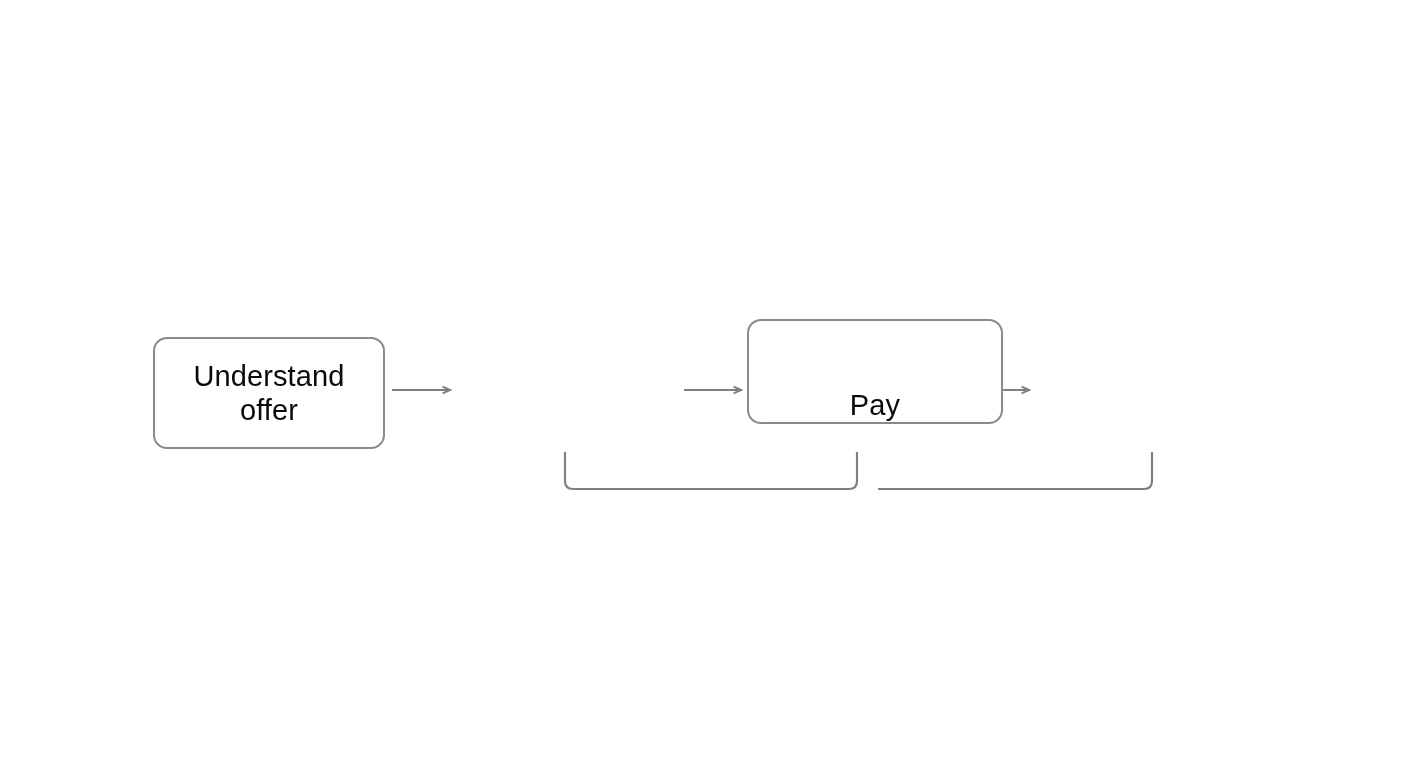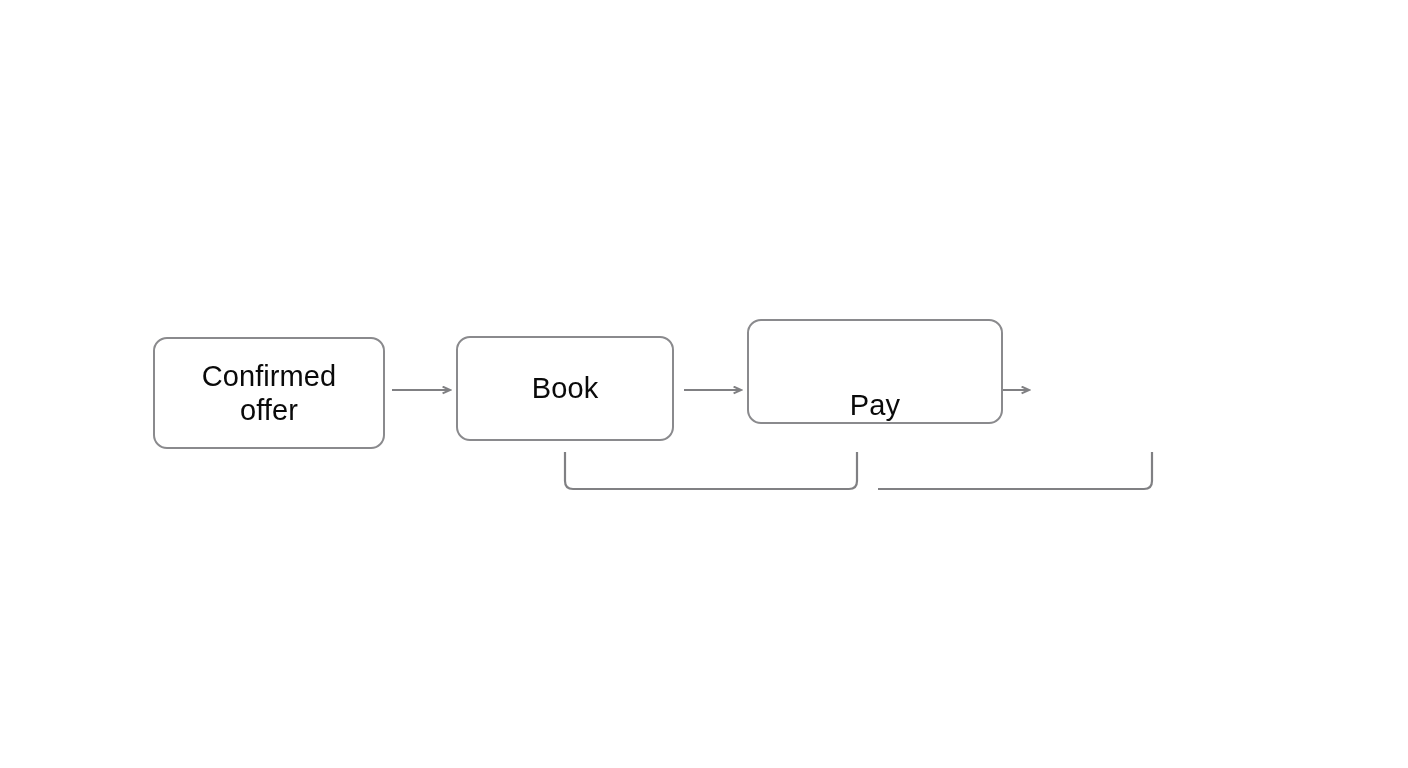--- a/index.html
+++ b/index.html
@@ -80,26 +80,23 @@
 
     <g>
       <path d="M 565 452 L 565 481 Q 565 489 573 489 L 849 489 Q 857 489 857 481 L 857 452" fill="none" stroke="#808083" stroke-width="2.2" stroke-linecap="butt"></path>
     </g>
     <g>
       <path d="M 878 489 L 1144 489 Q 1152 489 1152 481 L 1152 452" fill="none" stroke="#808083" stroke-width="2.2" stroke-linecap="butt"></path>
     </g>
   </svg>
 
   <div class="node" style="left:153px; top:337px; width:232px; height:112px;">
-    <span class="node-label">Confirmed
+    <span class="node-label">Understand
 offer</span>
   </div>
 
-  <div class="node" style="left:456px; top:336px; width:218px; height:105px;">
-    <span class="node-label">Book</span>
-  </div>
 
   <div class="node" style="left:747px; top:319px; width:256px; height:105px;align-items:flex-end;">
     <span class="node-label">Pay</span>
   </div>
 
 
 </div>
 
 </body></html>

